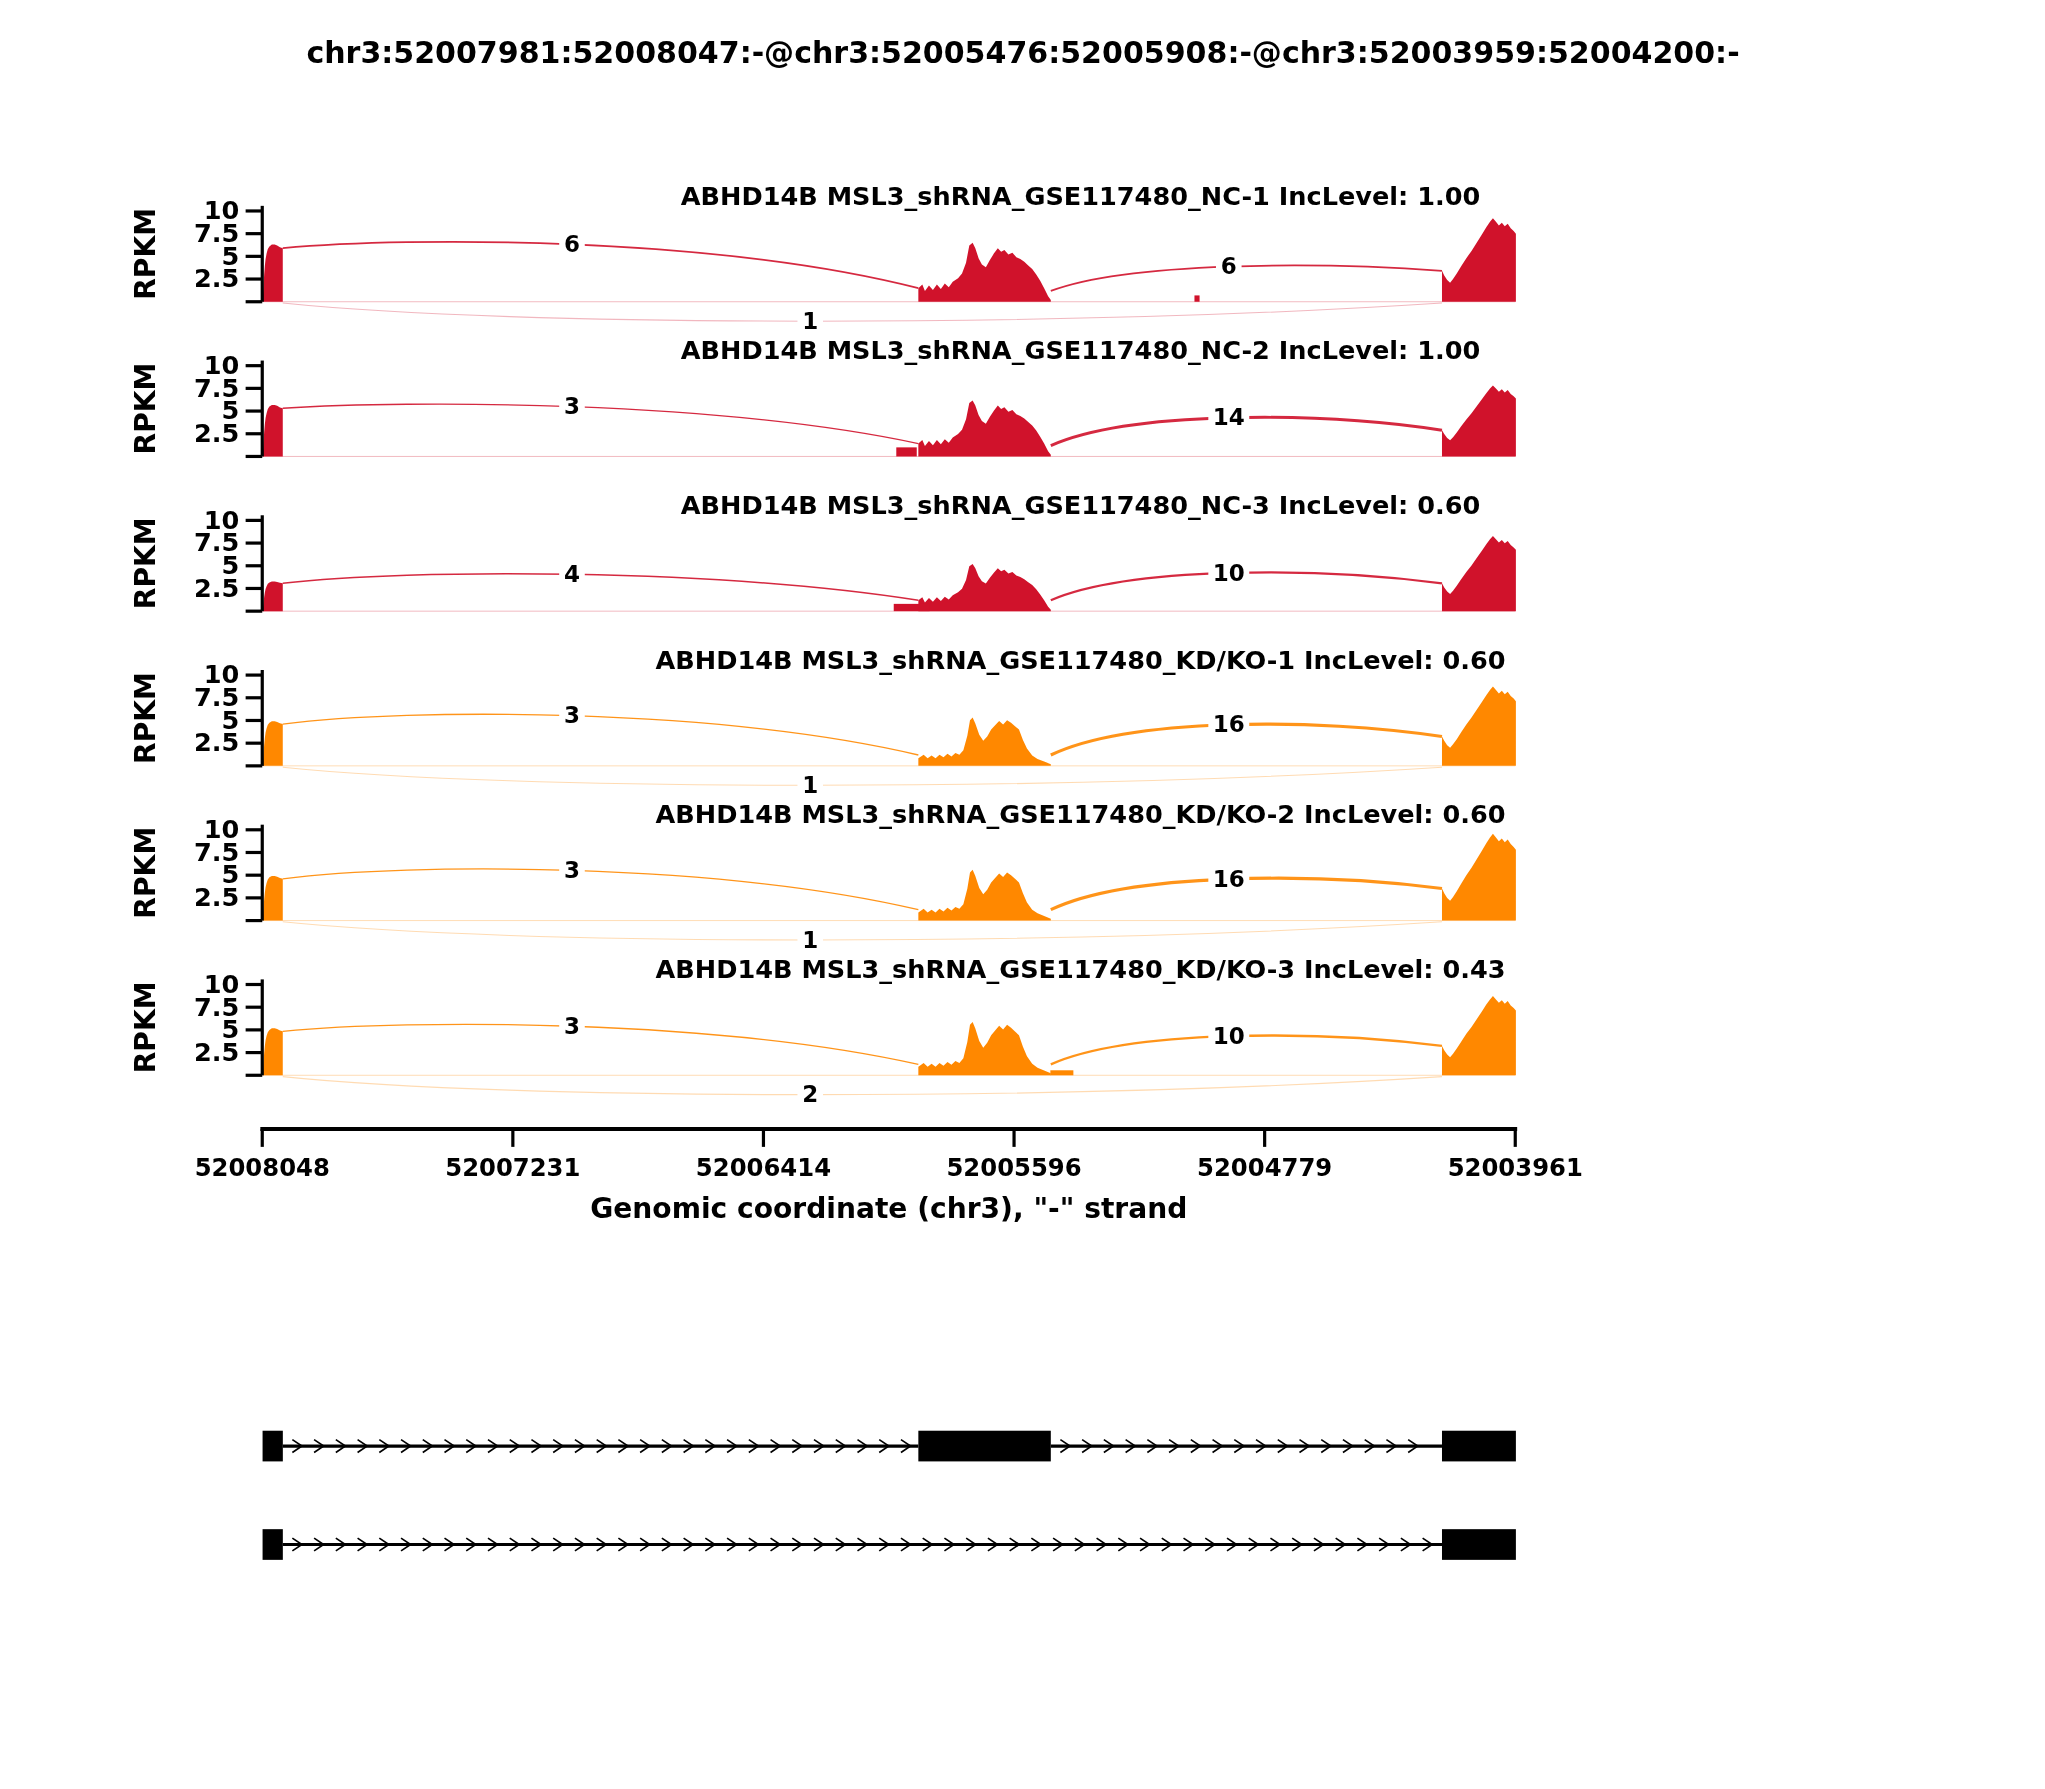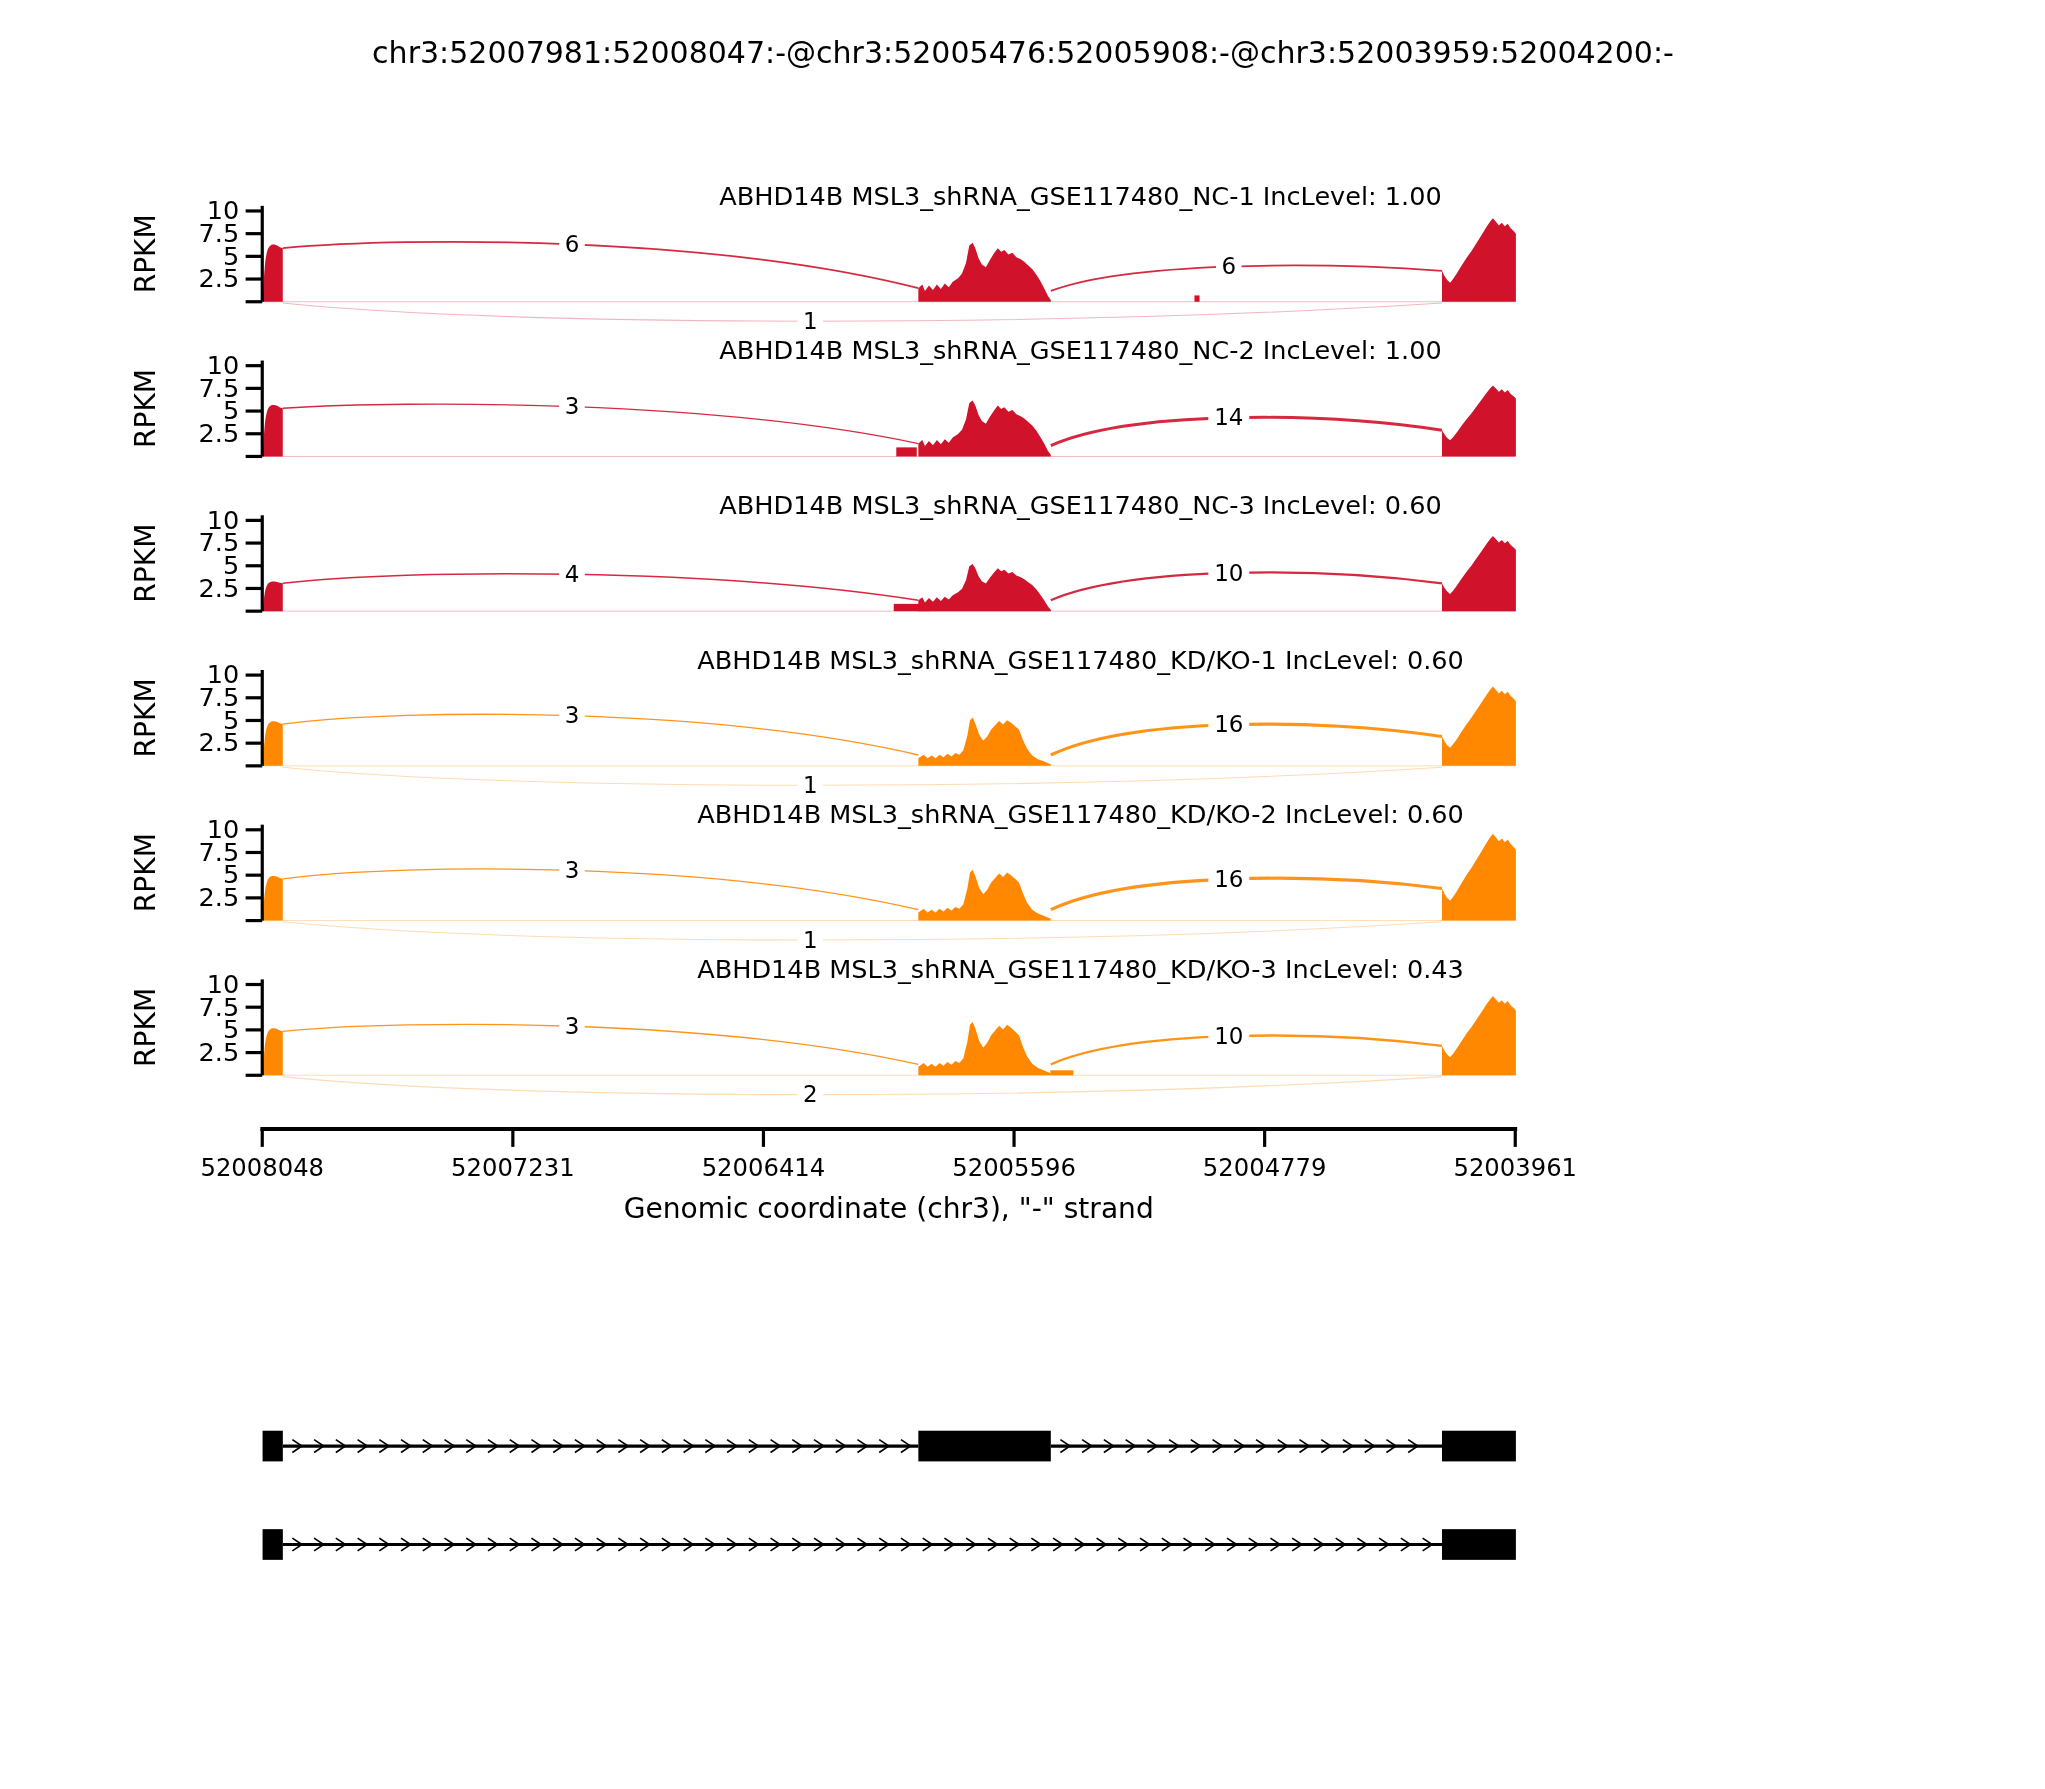--- a/index.html
+++ b/index.html
@@ -1,16 +1,16 @@
 <!DOCTYPE html>
 <html style="font-size:10.2px"><head>
 <meta charset="utf-8">
 <style>
   html,body{margin:0;padding:0;background:#ffffff;}
-  #figure{position:relative;width:2046px;height:1790px;background:#ffffff;overflow:hidden;}
+  #figure{position:relative;width:2046px;height:1790px;background:#ffffff;overflow:hidden;font-weight:bold;}
   svg{font-family:"DejaVu Sans", sans-serif;}
   svg text{fill:#000000;}
 </style>
 </head>
 <body>
 
 <div id="figure">
   <svg id="fig" width="2046" height="1790" viewBox="0 0 3200 2800">
     <text x="1600" y="98" text-anchor="middle" font-size="47">chr3:52007981:52008047:-@chr3:52005476:52005908:-@chr3:52003959:52004200:-</text>
     <g id="tracks-layer">

